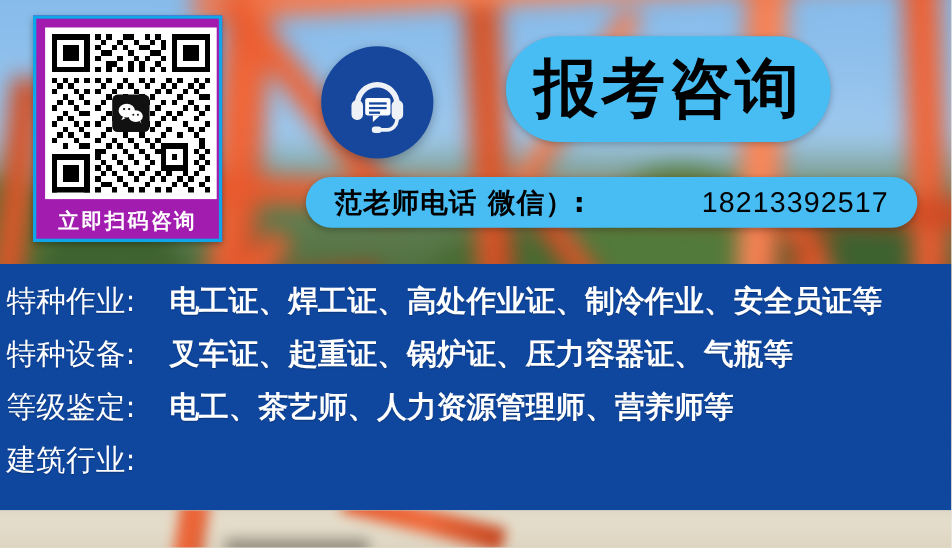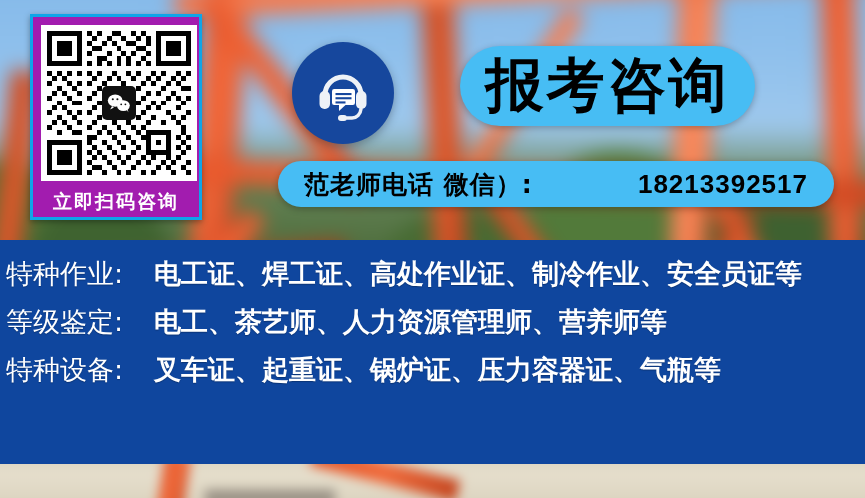--- a/index.html
+++ b/index.html
@@ -153,23 +153,22 @@
   .pill {
     position: absolute;
     background: #47bdf4;
     border-radius: 999px;
     display: flex;
     align-items: center;
     box-shadow: 0 2px 7px rgba(0,0,0,.28);
   }
   .pill-title {
     left: 460px; top: 33px;
-    width: 295px; height: 80px;
+    width: 295px; height: 96px;
     justify-content: center;
-    margin-top: 13px;
   }
   .pill-title span {
     color: #000000;
     font-size: 58px;
     font-weight: bold;
     letter-spacing: 3px;
     font-family: "DejaVu Sans", "Liberation Sans", sans-serif;
     white-space: nowrap;
   }
   .pill-phone {
@@ -183,21 +182,21 @@
     color: #000000;
     font-size: 25px;
     font-weight: bold;
     letter-spacing: 1px;
     white-space: nowrap;
     font-family: "DejaVu Sans", "Liberation Sans", sans-serif;
   }
   .pill-phone .contact-number {
     color: #000000;
     font-size: 26px;
-    font-weight: bold;
+    font-weight: normal;
     letter-spacing: 1px;
     white-space: nowrap;
     margin-left: 42px;
     font-family: "Liberation Sans", sans-serif;
   }
 
   
   .info-band {
     position: absolute;
     left: 0; top: 240px;
@@ -562,28 +561,29 @@
     <span class="contact-label">范老师电话 微信）:</span>
     <span class="contact-number">18213392517</span>
   </div>
 
   <div class="info-band">
     <div class="info-row">
       <div class="info-label">特种作业:</div>
       <div class="info-value">电工证、焊工证、高处作业证、制冷作业、安全员证等</div>
     </div>
     <div class="info-row">
+      <div class="info-label">特种设备:</div>
+      <div class="info-value">叉车证、起重证、锅炉证、压力容器证、气瓶等</div>
+    </div>
+    <div class="info-row">
       <div class="info-label">等级鉴定:</div>
       <div class="info-value">电工、茶艺师、人力资源管理师、营养师等</div>
     </div>
     <div class="info-row">
-      <div class="info-label">特种设备:</div>
-      <div class="info-value">叉车证、起重证、锅炉证、压力容器证、气瓶等</div>
-    </div>
-    <div class="info-row">
+      <div class="info-label">建筑行业:</div>
     </div>
   </div>
 
   <div class="bottom-strip">
     <div class="bottom-inner">
       <div class="bs-base"></div>
       <div class="bs-beam" style="left:180px; top:10px; width:26px; height:70px; transform:rotate(9deg);"></div>
       <div class="bs-beam" style="left:330px; top:18px; width:150px; height:22px; transform:rotate(14deg);"></div>
 
       <div class="bs-dark" style="left:225px; top:46px; width:130px; height:26px;"></div>

